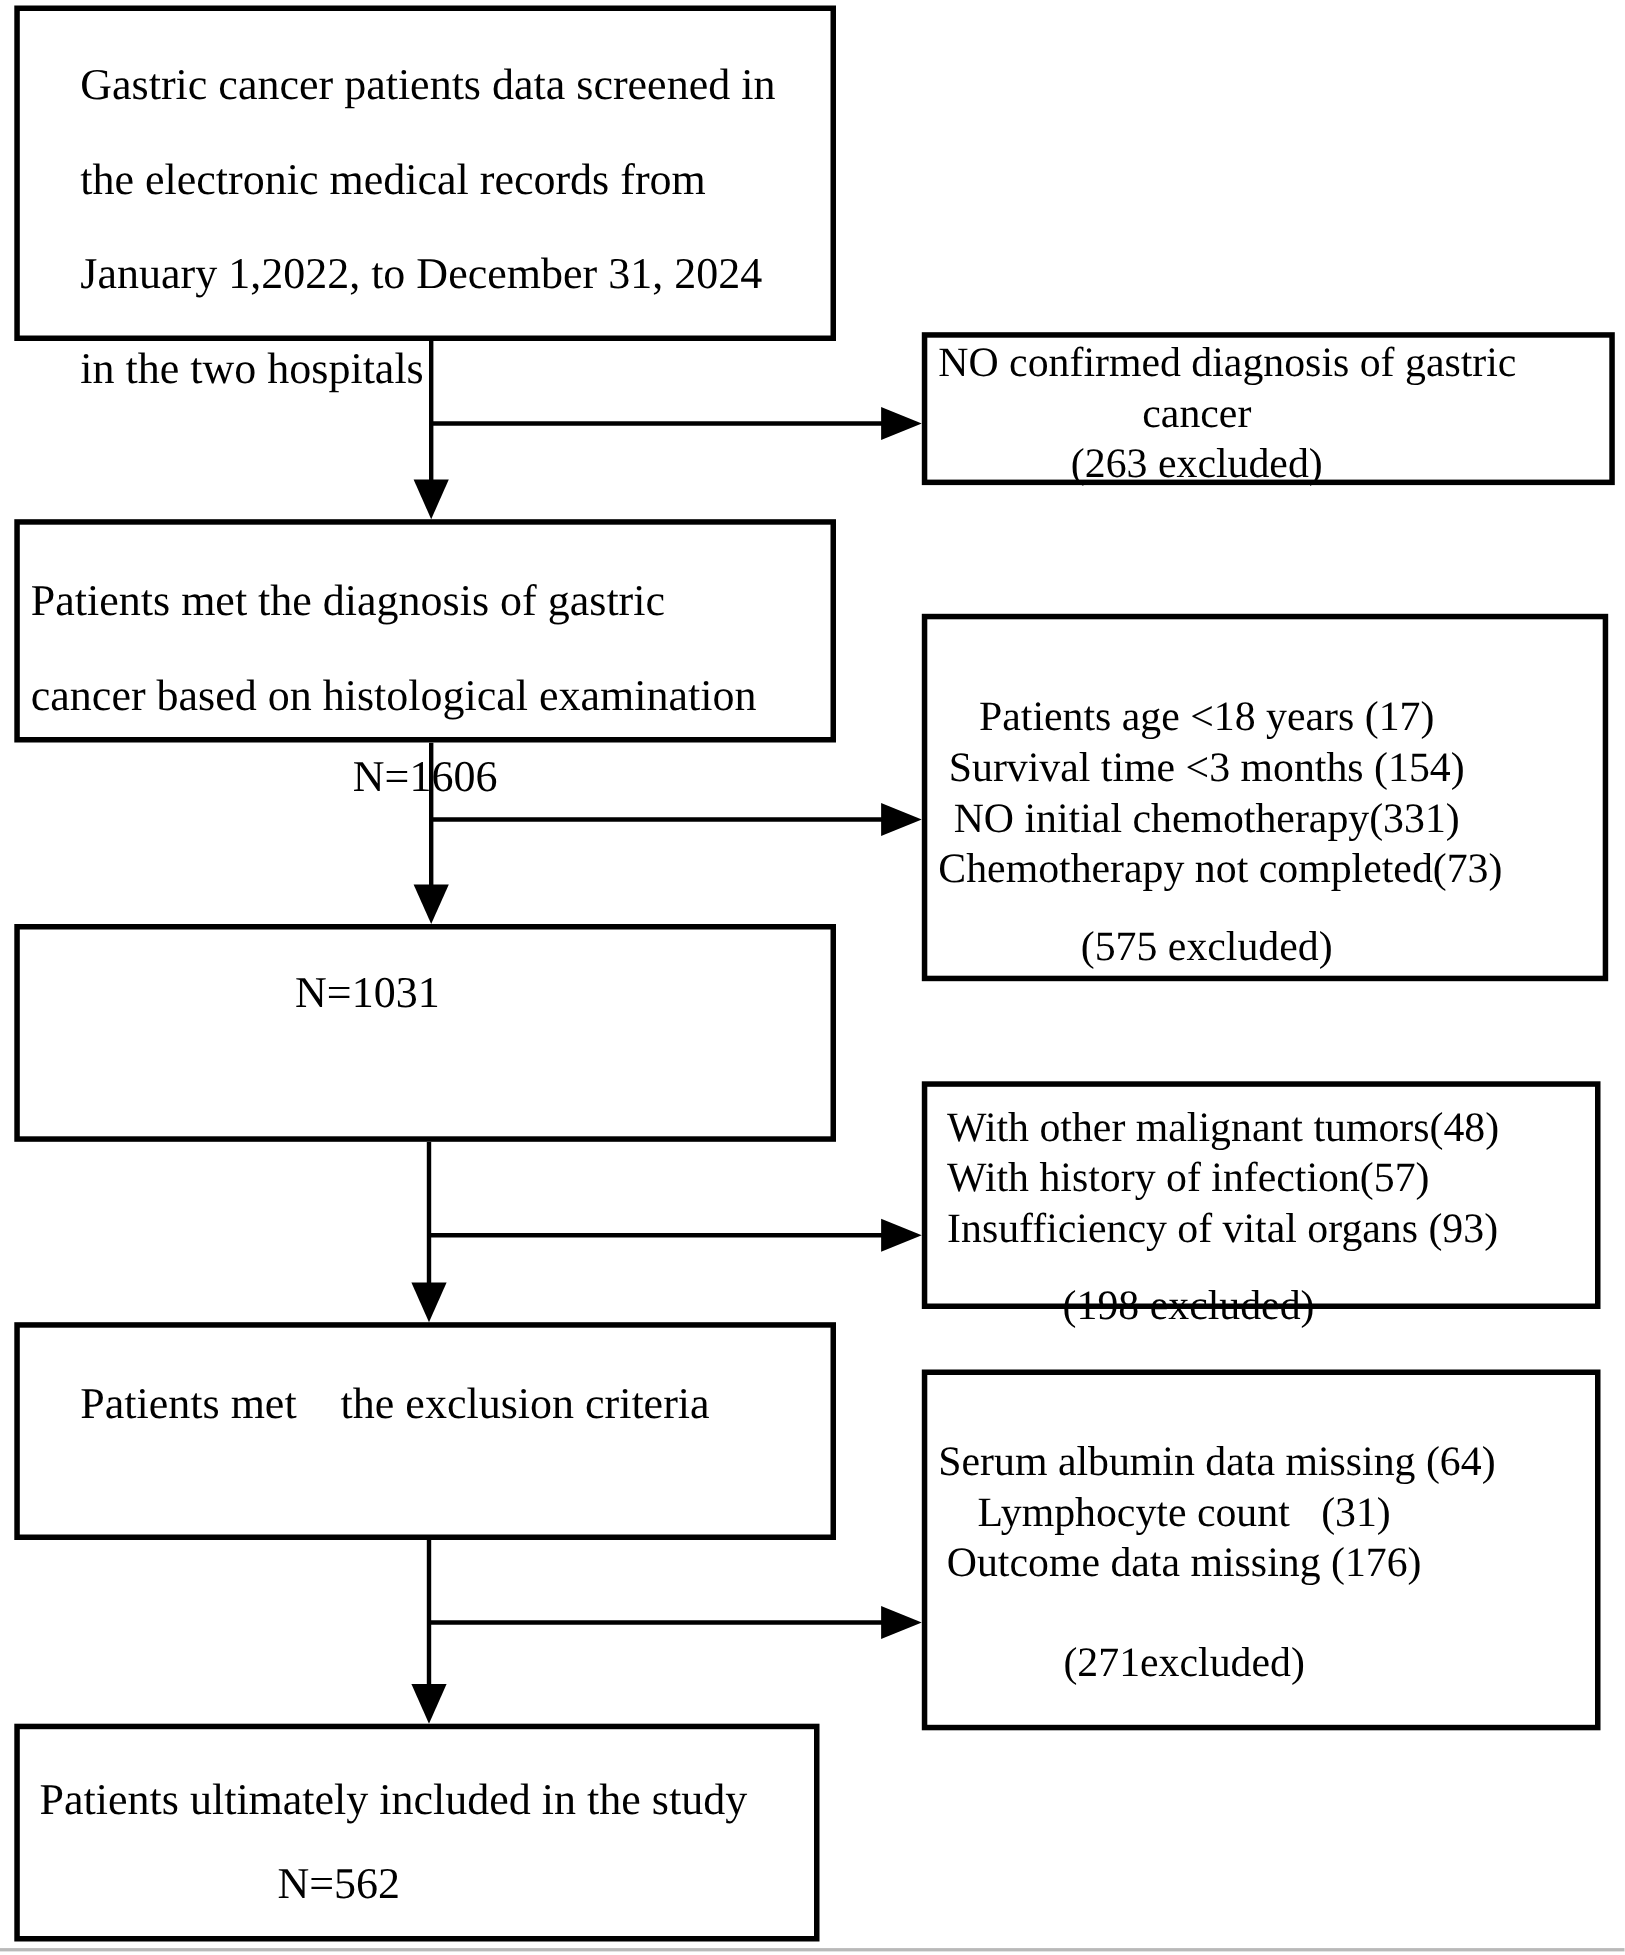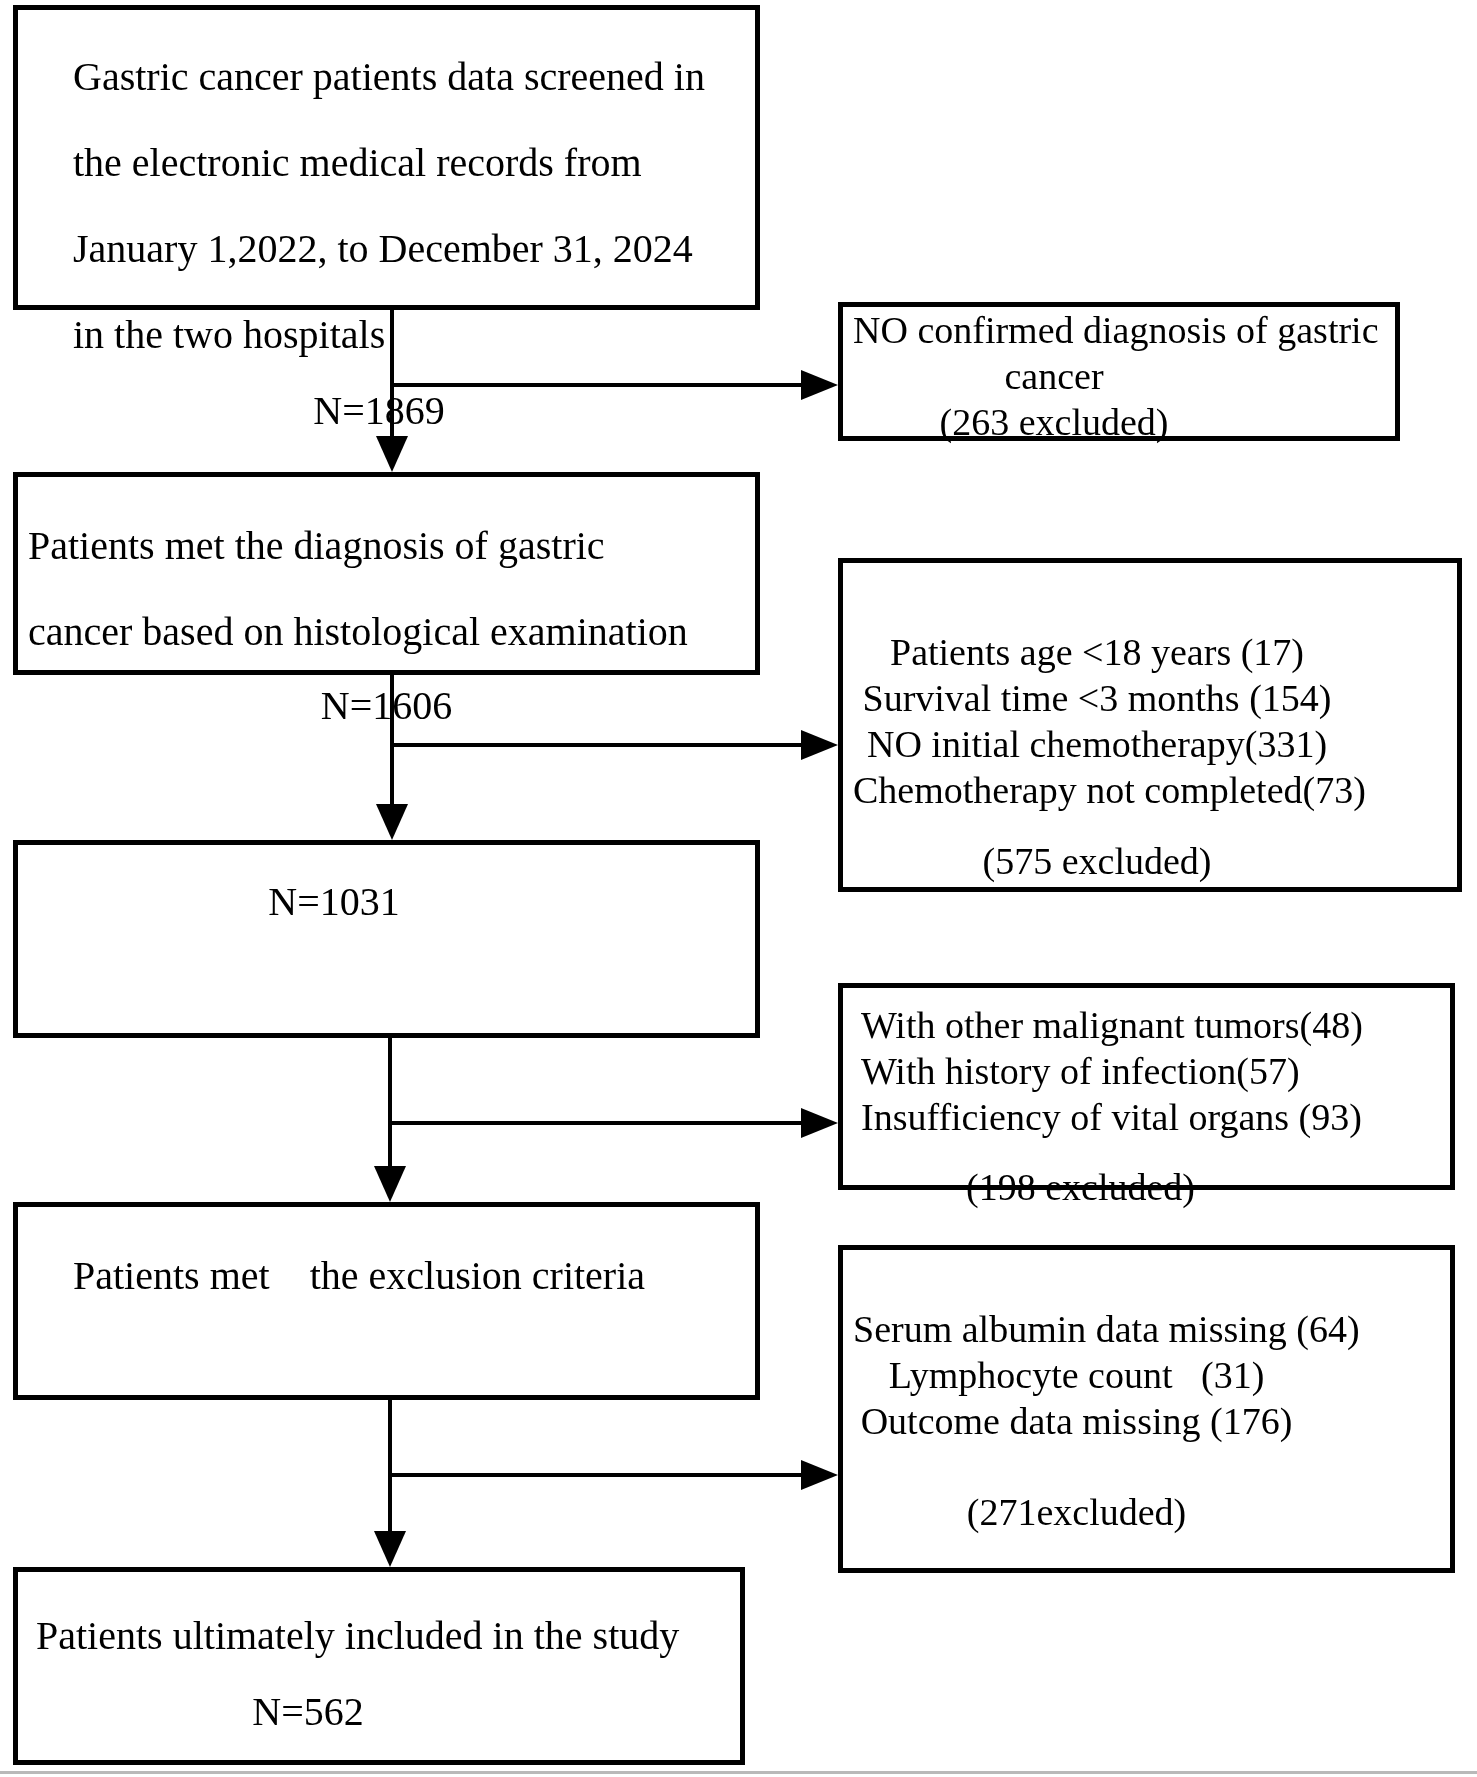--- a/index.html
+++ b/index.html
@@ -64,21 +64,21 @@
     line-height:46px;
     white-space:pre;
     text-align:center;
   }
   .right .excluded{
     font-size:38px;
     line-height:46px;
     text-align:center;
     white-space:pre;
   }
-  .r1{left:838px;top:302px;width:562px;height:139px;padding:0 140px 0 10px;}
+  .r1{left:838px;top:302px;width:630px;height:139px;padding:0 140px 0 10px;}
   .r2{left:838px;top:558px;width:624px;height:334px;padding:66px 116px 0 10px;}
   .r2 .excluded{margin-top:25px;}
   .r3{left:838px;top:983px;width:617px;height:207px;padding:14px 150px 0 18px;}
   .r3 .line{text-align:left;}
   .r3 .excluded{margin-top:24px;}
   .r4{left:838px;top:1245px;width:617px;height:328px;padding:56px 150px 0 10px;}
   .r4 .excluded{margin-top:45px;font-family:Liberation Serif, serif;}
   
   .bottom-artifact{
     position:absolute;
@@ -128,21 +128,20 @@
       <line x1="390" y1="1475" x2="803" y2="1475" stroke="#000" stroke-width="4"></line>
       <polygon points="801,1460 801,1490 838,1475" fill="#000"></polygon>
     </g>
   </svg>
 
   <div class="box left b1">
     <div class="line">Gastric cancer patients data screened in</div>
     <div class="line">the electronic medical records from</div>
     <div class="line">January 1,2022, to December 31, 2024</div>
     <div class="line">in the two hospitals</div>
-    <div class="nline">N=1869</div>
   </div>
 
   <div class="box left b2">
     <div class="line">Patients met the diagnosis of gastric</div>
     <div class="line">cancer based on histological examination</div>
     <div class="nline">N=1606</div>
   </div>
 
   <div class="box left b3">
     <div class="nline">N=1031</div>

